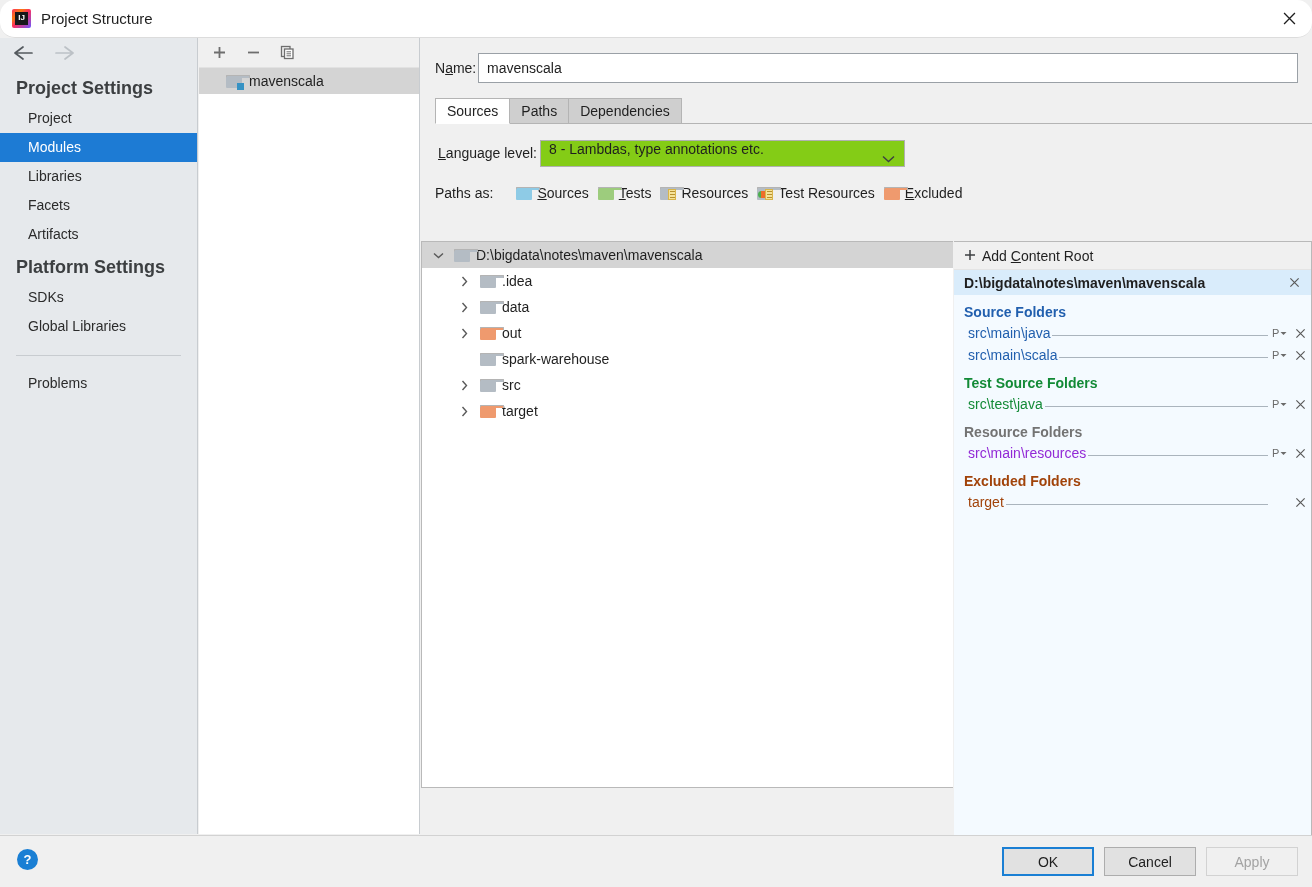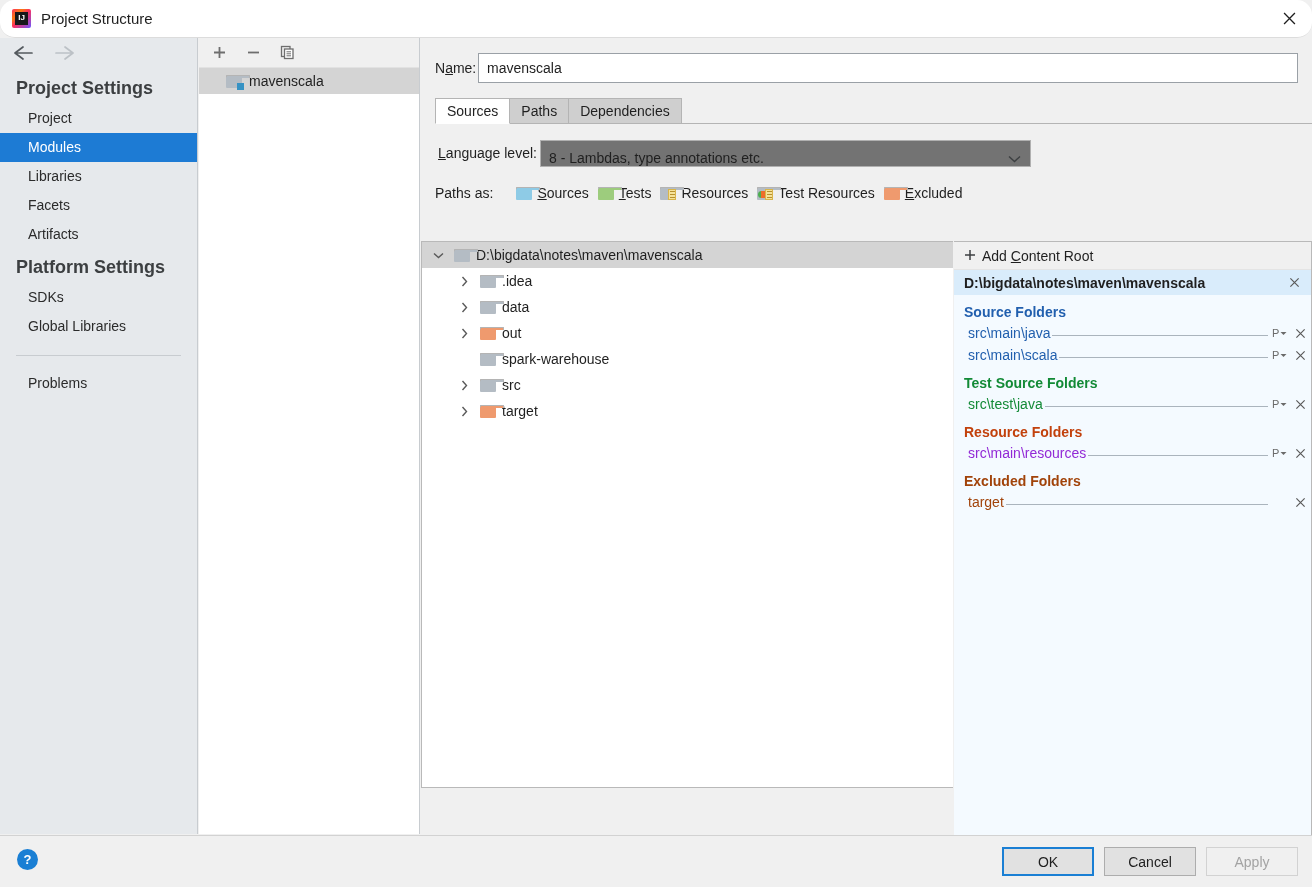--- a/index.html
+++ b/index.html
@@ -85,22 +85,22 @@
     height:26px; line-height:25px; padding:0 11px; font-size:14px;
     background:#cfcfcf; border:1px solid #b4b4b4; border-bottom:none; color:#1f1f1f;
     margin-right:-1px;
   }
   .tab.active { background:#ffffff; border-bottom:1px solid #ffffff; position:relative; z-index:2; }
   .tab-underline { position:absolute; left:0; right:-877px; bottom:0; height:1px; background:#b4b4b4; }
 
   .lang-row { display:flex; align-items:center; height:28px; margin:15px 14px 0 14px; }
   .lang-label { font-size:14px; width:105px;text-align:center; }
   .lang-select {
-    width:491px; height:27px; background:#737373; border:1px solid #b0b0b0;
-    display:flex; align-items:flex-end; padding:0 8px; font-size:14px; position:relative;
+    width:365px; height:27px; background:#84cc16; border:1px solid #b0b0b0;
+    display:flex; align-items:flex-start; padding:0 8px; font-size:14px; position:relative;
   }
   .lang-select .chev { position:absolute; right:9px; top:9px; }
 
   .mark-row { display:flex; align-items:center; height:24px; margin:14px 14px 0 14px; gap:9px; }
   .mark-label { font-size:14px; margin-right:14px; }
   .mark-item { display:flex; align-items:center; gap:5px; font-size:14px; }
   .mark-item .lbl span.u { text-decoration:underline; }
   .res-ico { position:relative; width:16px; height:13px; flex:none; }
   .res-ico .lines { position:absolute; right:0; top:2px; width:8px; height:11px; background:#f5e29a; border:1px solid #d9b54a;}
   .res-ico .ln { position:absolute; left:1px; width:5px; height:1px; background:#b8912e; }
@@ -465,21 +465,21 @@
           <span class="pkg-btn">P<svg width="7" height="5" viewBox="0 0 7 5">
                 <path d="M0.5 1 L3.5 4 L6.5 1" fill="#6a6a6a"></path>
               </svg></span>
           <span class="x-btn">
             <svg viewBox="0 0 12 12">
                 <path d="M1.5 1.5 L10.5 10.5 M10.5 1.5 L1.5 10.5" stroke="#5a5a5a" stroke-width="1.3" fill="none"></path>
               </svg>
           </span>
         </div>
 
-        <div class="sec-title" style="color:#c2410c">Resource Folders</div>
+        <div class="sec-title" style="color:#737373">Resource Folders</div>
         <div class="folder-row">
           <span style="color:#9229d6">src\main\resources</span>
           <span class="dots"></span>
           <span class="pkg-btn">P<svg width="7" height="5" viewBox="0 0 7 5">
                 <path d="M0.5 1 L3.5 4 L6.5 1" fill="#6a6a6a"></path>
               </svg></span>
           <span class="x-btn">
             <svg viewBox="0 0 12 12">
                 <path d="M1.5 1.5 L10.5 10.5 M10.5 1.5 L1.5 10.5" stroke="#5a5a5a" stroke-width="1.3" fill="none"></path>
               </svg>

